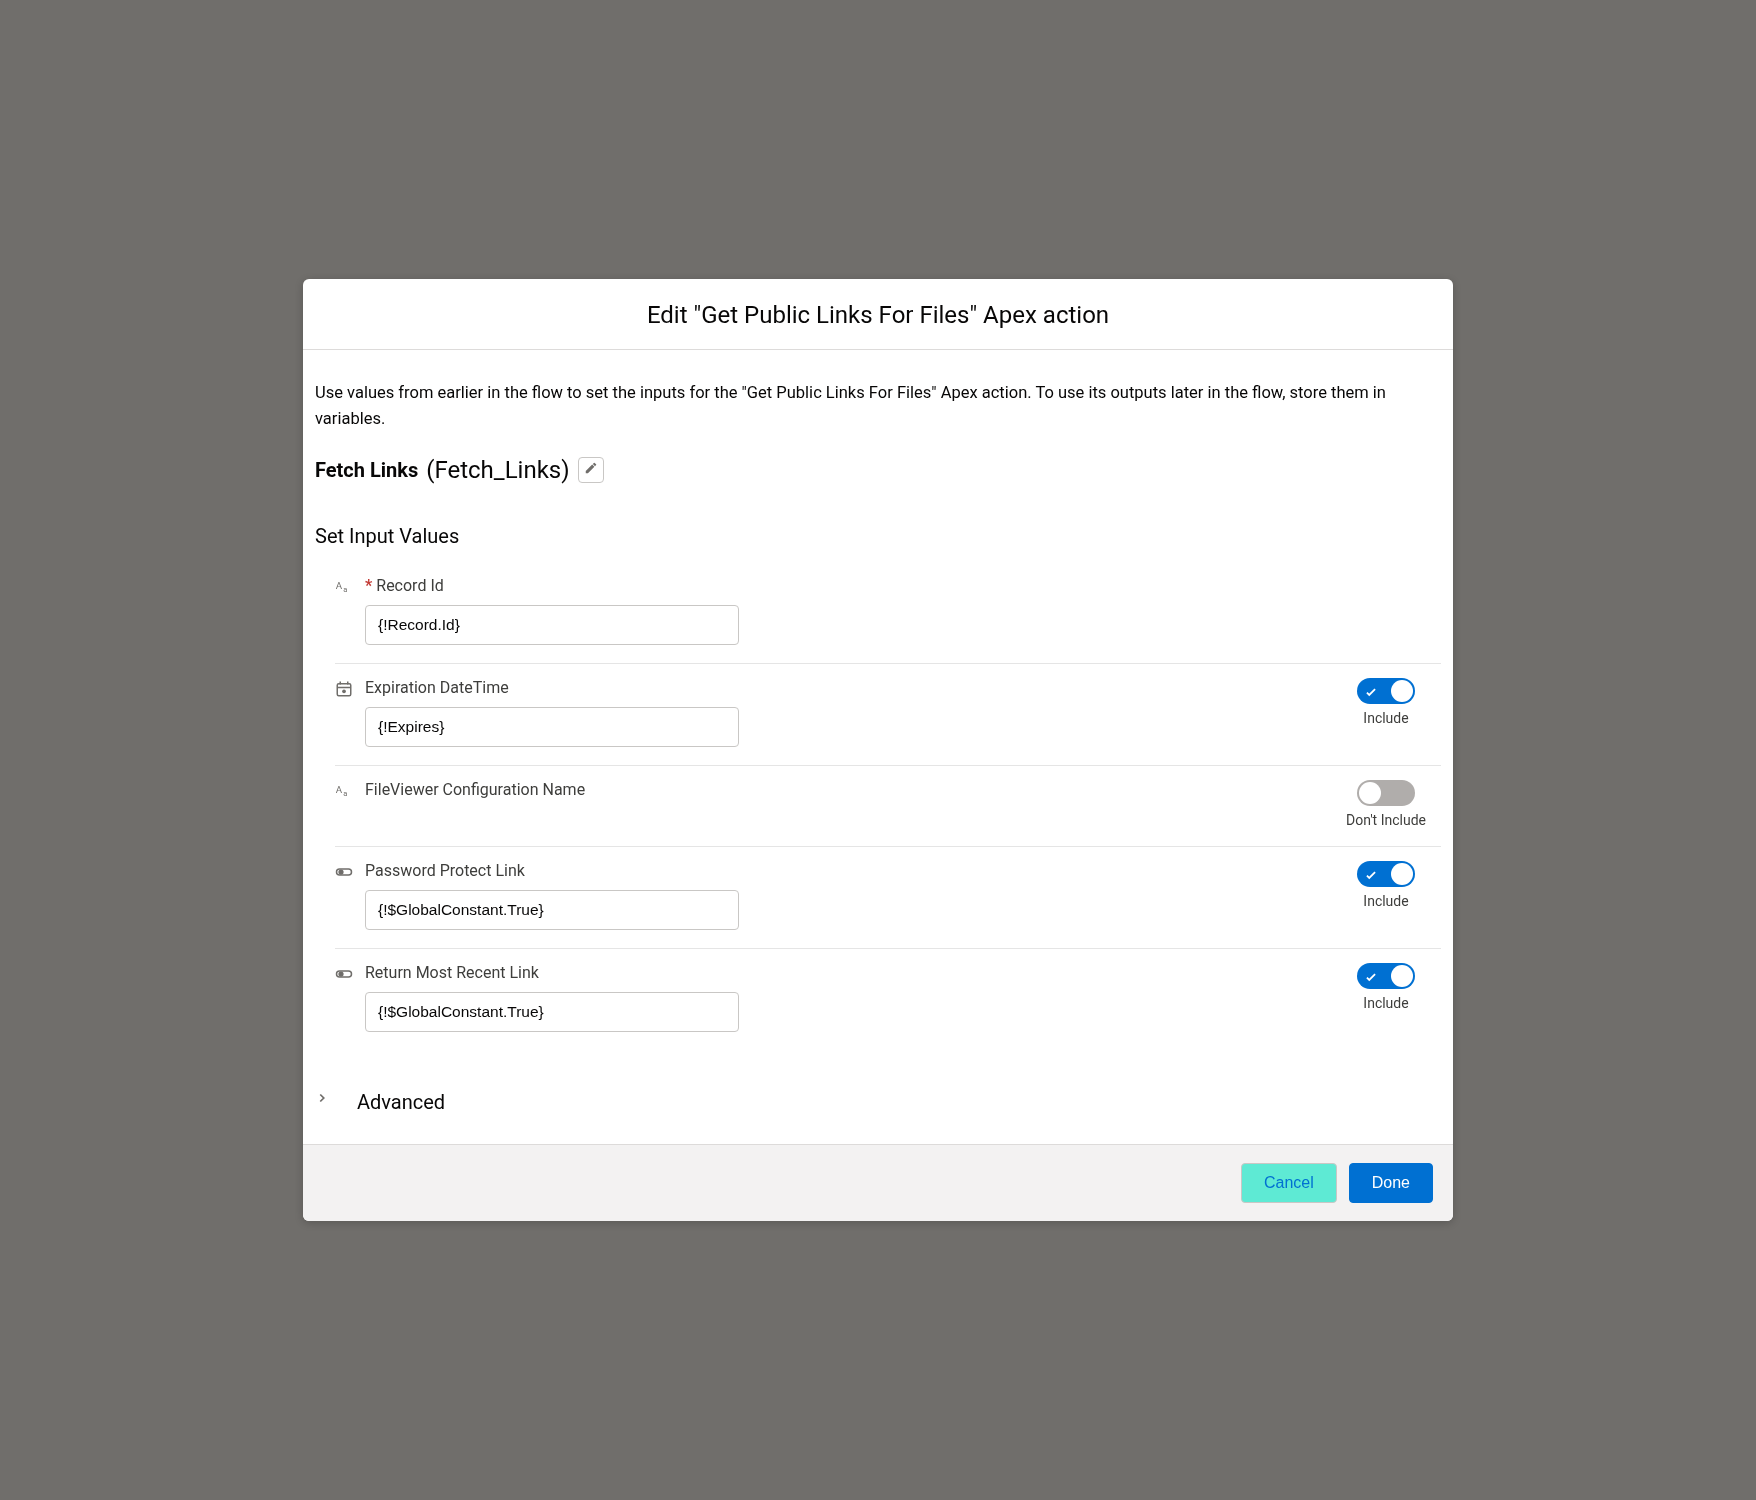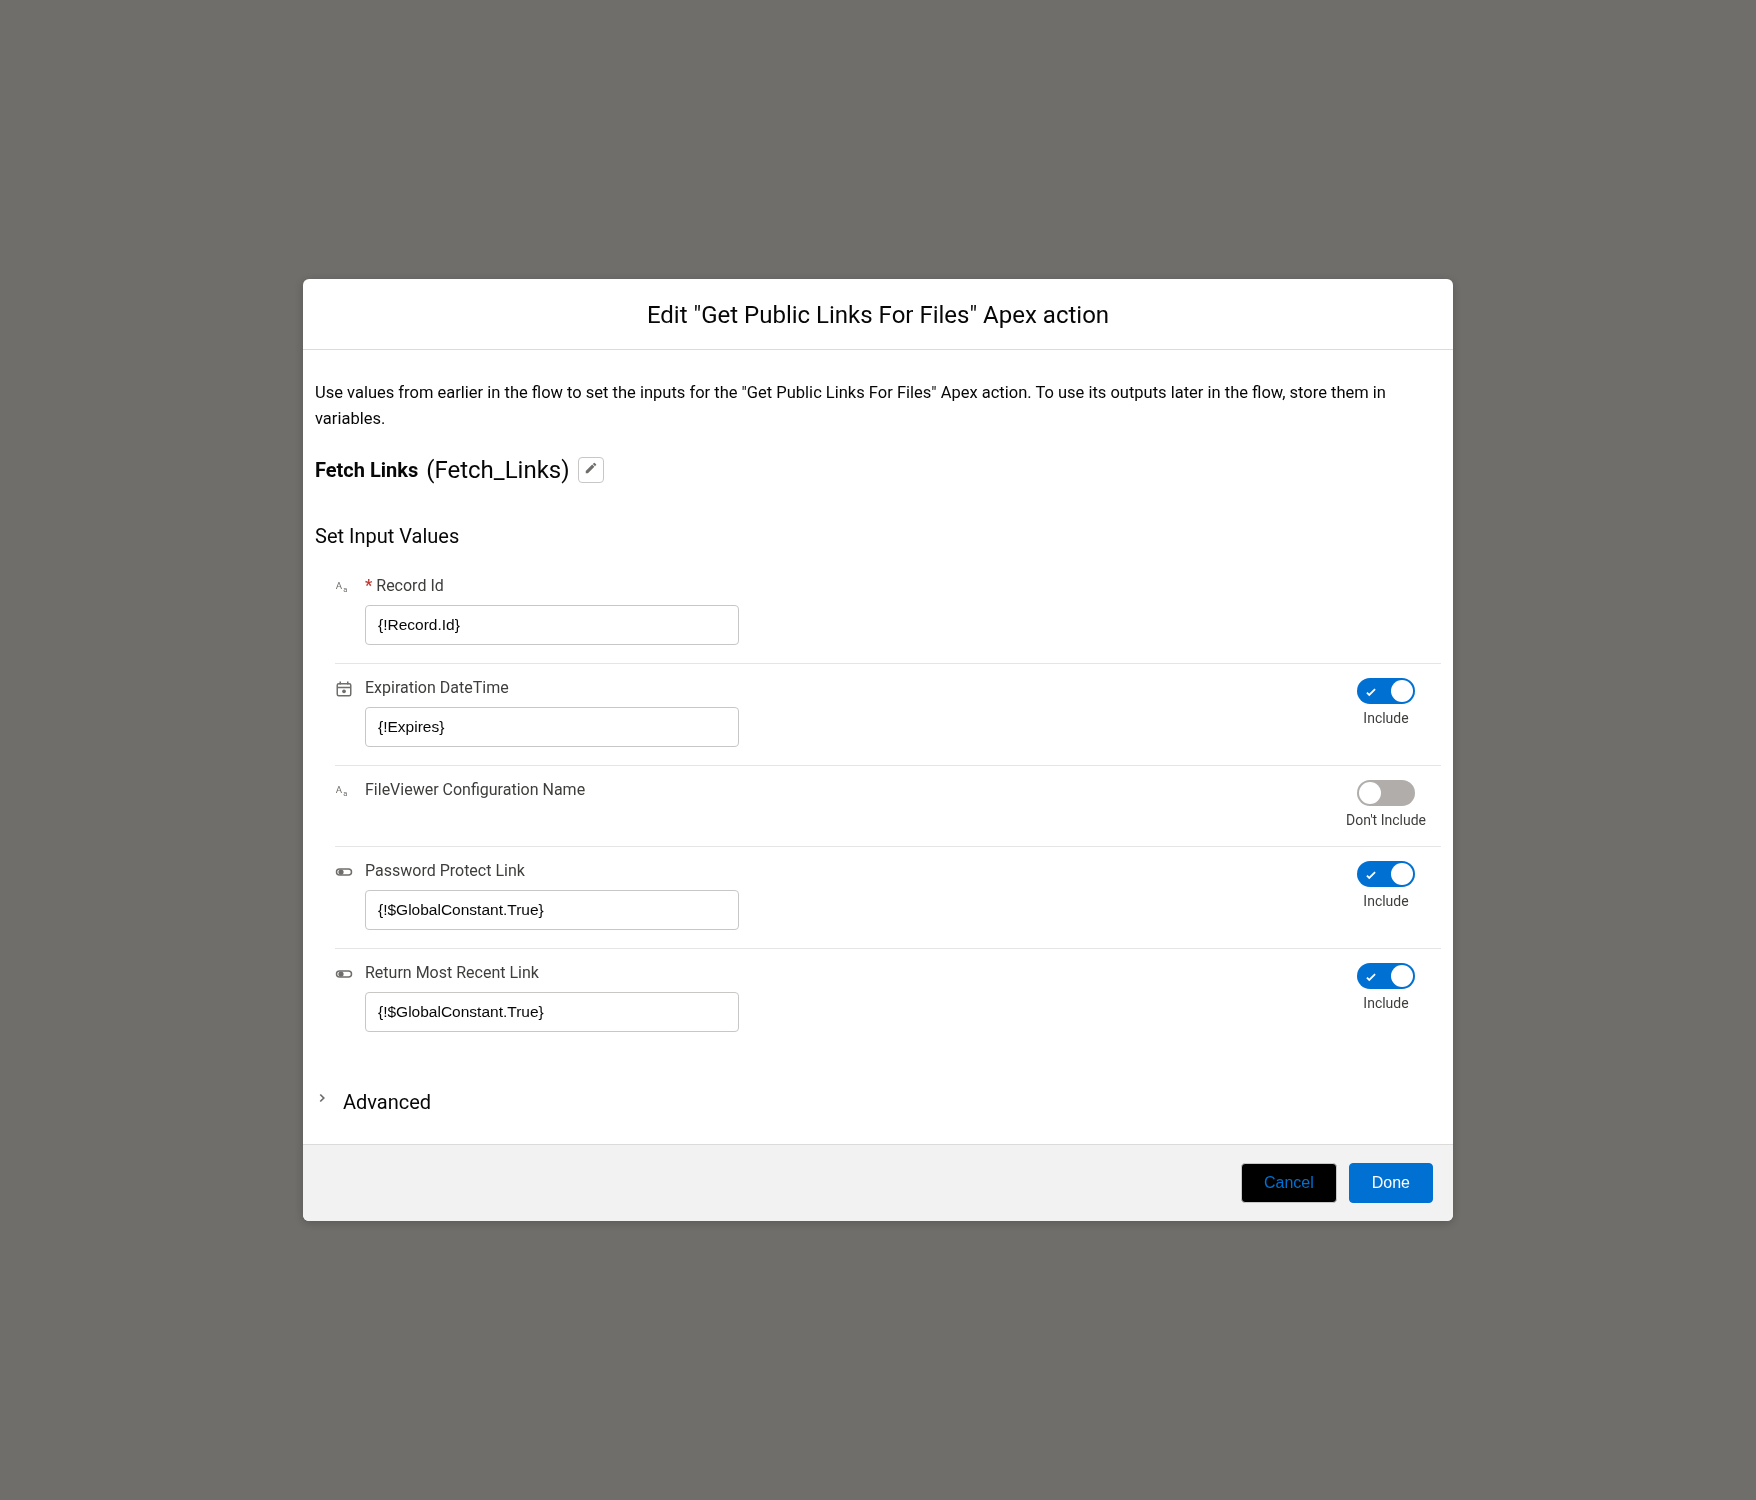--- a/index.html
+++ b/index.html
@@ -186,21 +186,21 @@
       height: 14px;
     }
     .toggle-text {
       font-size: 14px;
       color: #3e3e3c;
       text-align: right;
     }
     .advanced-row {
       display: flex;
       align-items: flex-start;
-      gap: 14px;
+      gap: 28px;
       margin-top: 40px;
       margin-bottom: 10px;
       cursor: pointer;
     }
     .chevron-icon {
       width: 14px;
       height: 14px;
       color: #706e6b;
     }
     .advanced-label {
@@ -219,21 +219,21 @@
       height: 40px;
       padding: 0 22px;
       border-radius: 4px;
       font-size: 16px;
       cursor: pointer;
       border: 1px solid transparent;
       display: flex;
       align-items: center;
     }
     .btn-cancel {
-      background: #000000;
+      background: #5eead4;
       border-color: #c9c7c5;
       color: #0070d2;
     }
     .btn-done {
       background: #0070d2;
       color: #fff;
       border-color: #0070d2;
     }
   </style>
 </head>

